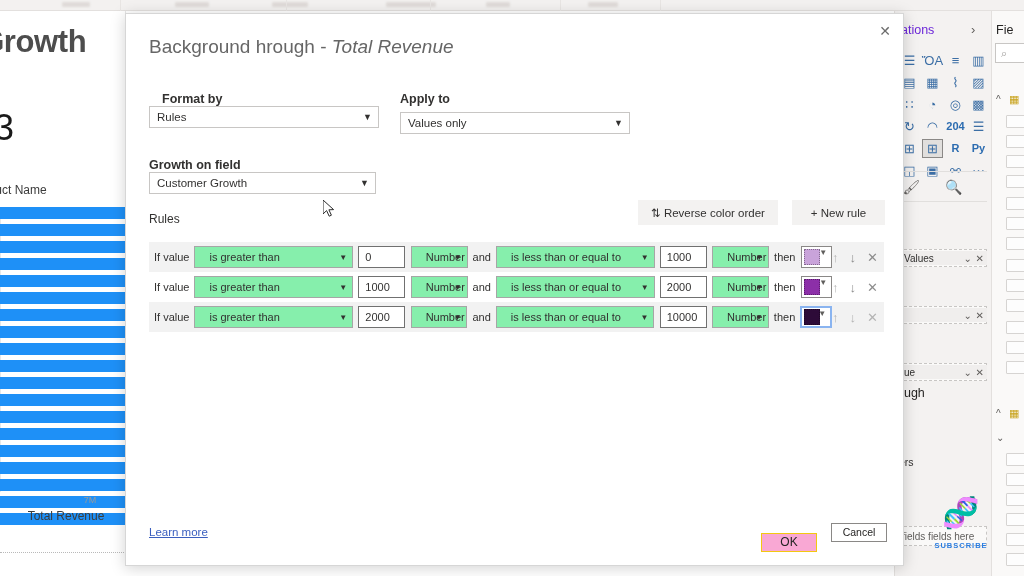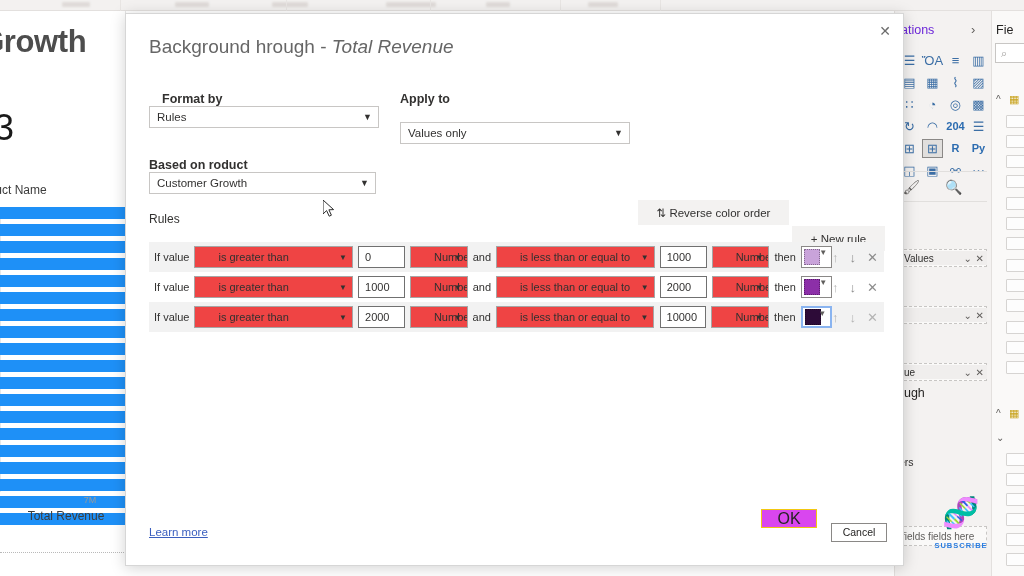--- a/index.html
+++ b/index.html
@@ -194,22 +194,22 @@
 
   
   .rules-table { position: absolute; left: 23px; top: 228px; width: 735px; }
   .rule-row {
     position: relative; width: 735px; height: 30px;
     display: flex; align-items: center;
   }
   .rule-row.alt { background: #f2f2f2; }
   .r-label { font-size: 11px; color: #323130; padding: 0 5px; white-space: nowrap; }
   .r-dd {
-    position: relative; height: 22px; background: #ef4444; border: 1px solid #a6a6a6;
-    font-size: 11px; color: #323130; line-height: 21px; padding-left: 23px;
+    position: relative; height: 22px; background: #86efac; border: 1px solid #a6a6a6;
+    font-size: 11px; color: #323130; line-height: 21px; padding-left: 14px;
     white-space: nowrap; overflow: hidden; cursor: pointer;
   }
   .r-dd .caret { position: absolute; right: 5px; top: 0; font-size: 8px; }
   .r-input {
     height: 22px; background: #fff; border: 1px solid #707070;
     font-size: 11px; color: #323130; line-height: 21px; padding-left: 6px;
     white-space: nowrap; overflow: hidden;
   }
   .cond-w { width: 180px; }
   .num-w { width: 53px; }
@@ -226,22 +226,22 @@
   .swatch-btn .caret { position: absolute; right: 4px; top: 2px; font-size: 8px; color: #605e5c; }
   .r-actions { display: flex; gap: 11px; margin-left: auto; padding-right: 6px; }
   .r-act { font-size: 13px; color: #b3b3b3; cursor: pointer; line-height: 1; }
   .r-act.on { color: #8c8c8c; }
 
   .learn-more {
     position: absolute; left: 23px; bottom: 27px;
     font-size: 11.5px; color: #3b5fbf; text-decoration: underline; cursor: pointer;
   }
   .btn-ok {
-    position: absolute; right: 86px; bottom: 37px; width: 56px; height: 19px;
-    background: #d946ef; border: 1px solid #f2c811; font-size: 16px; color: #252423;
+    position: absolute; right: 86px; bottom: 13px; width: 56px; height: 19px;
+    background: #f9a8d4; border: 1px solid #f2c811; font-size: 12px; color: #252423;
     text-align: center; line-height: 17px; cursor: pointer;
   }
   .btn-cancel {
     position: absolute; right: 16px; bottom: 23px; width: 56px; height: 19px;
     background: #ffffff; border: 1px solid #8a8886; font-size: 10.5px; color: #252423;
     text-align: center; line-height: 17px; cursor: pointer;
   }
 </style>
 </head>
 <body>
@@ -425,42 +425,42 @@
       <span class="em">Total Revenue</span>
     </div>
 
     <div class="fld-group-label" style="left:36px;top:78px;">Format by</div>
     <div class="dd" style="left:23px;top:92px;width:230px;">
       <span>Rules</span>
       <span class="caret">▼</span>
     </div>
 
     <div class="fld-group-label" style="left:274px;top:78px;">Apply to</div>
-    <div class="dd" style="left:274px;top:108px;width:230px;">
+    <div class="dd" style="left:274px;top:98px;width:230px;">
       <span>Values only</span>
       <span class="caret">▼</span>
     </div>
 
-    <div class="fld-group-label" style="left:23px;top:144px;">Based on roduct</div>
+    <div class="fld-group-label" style="left:23px;top:144px;">Growth on field</div>
     <div class="dd" style="left:23px;top:158px;width:227px;">
       <span>Customer Growth</span>
       <span class="caret">▼</span>
     </div>
 
     <svg class="cursor-arrow" viewBox="0 0 12 18">
       <polygon points="0,0 0,14 3.6,10.6 6.2,16.2 8.4,15.2 5.9,9.8 10.6,9.6" fill="#ffffff" stroke="#2b2b2b" stroke-width="1"></polygon>
     </svg>
 
     <div class="rules-label">Rules</div>
 
-    <div class="btn-ghost" style="left:512px;top:186px;width:151px;">
+    <div class="btn-ghost" style="left:512px;top:186px;width:140px;">
       <span>⇅</span>
       <span>Reverse color order</span>
     </div>
-    <div class="btn-ghost" style="left:666px;top:186px;width:93px;margin-top:26px;">
+    <div class="btn-ghost" style="left:666px;top:186px;width:93px;">
       <span>+</span>
       <span>New rule</span>
     </div>
 
     <div class="rules-table" id="rules-table">
         <div class="rule-row alt">
           <span class="r-label">If value</span>
           <div class="r-dd cond-w">is greater than<span class="caret">▼</span></div>
           <span style="width: 6px;"></span>
           <div class="r-input num-w">0</div>

